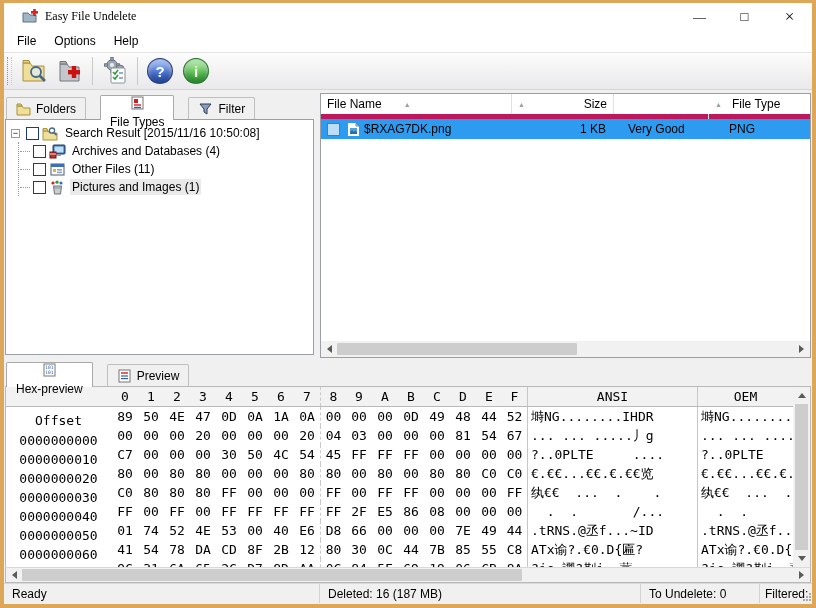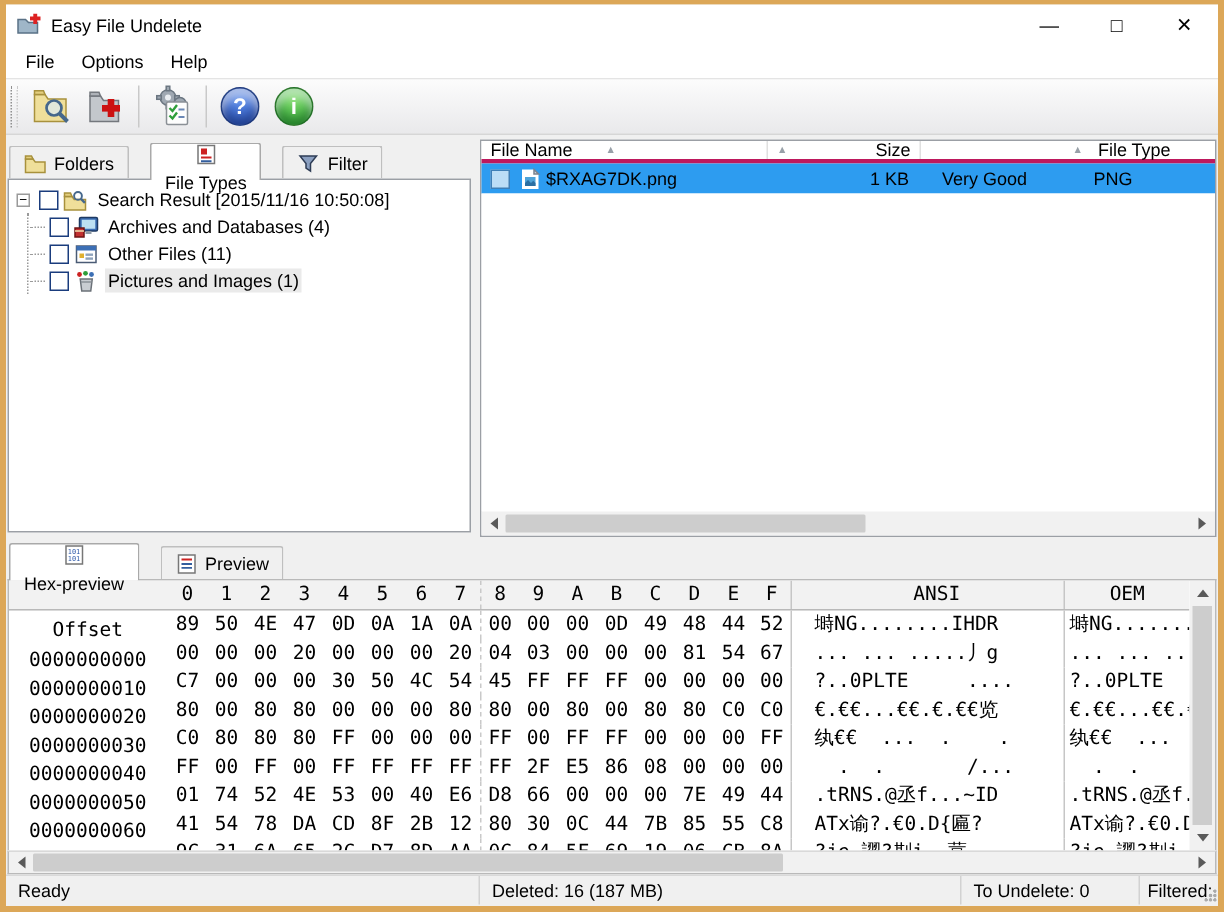--- a/index.html
+++ b/index.html
@@ -5,21 +5,21 @@
   * { margin:0; padding:0; box-sizing:border-box; }
   html,body { background:#888; }
   .win {
     position:relative; width:816px; height:608px;
     border:4px solid #DCA758; border-top-width:3px;
     background:#F0F0F0;
     font-family:"Liberation Sans", sans-serif; font-size:12px; color:#000;
     overflow:hidden;
   }
   
-  .titlebar { height:27px; background:#FFF; display:flex; align-items:center; padding-left:7px; }
+  .titlebar { height:27px; background:#FFF; display:flex; align-items:center; padding-left:18px;font-family:Liberation Serif, serif; }
   .titlebar .ticon { width:17px; height:15px; margin-right:6px; flex:none; }
   .titlebar .ttl { flex:1; font-size:12px; }
   .winbtns { display:flex; height:100%; }
   .wbtn { width:45px; height:100%; display:flex; align-items:center; justify-content:center; color:#000; }
   .wbtn.min { font-size:13px; }
   .wbtn.max { font-size:13px; }
   .wbtn.cls { font-size:17px; }
   
   .menubar { height:23px; background:#FFF; display:flex; align-items:center; padding-left:4px; border-bottom:1px solid #E4E4E4;}
   .menu-item { padding:0 9px; height:100%; display:flex; align-items:center; }
@@ -49,21 +49,21 @@
   .expander { width:9px; height:9px; border:1px solid #9A9A9A; background:#FFF; font-size:9px; line-height:7px;
               text-align:center; margin:0 3px 0 3px; flex:none; color:#000; }
   .hstub { width:10px; height:1px; border-top:1px dotted #9A9A9A; margin-left:12px; flex:none; }
   .cbox { width:13px; height:13px; border:1px solid #1A3C7D; background:#FFF; flex:none; margin:0 3px; }
   .cbox.sel { background:#BCDDF6; border-color:#3F7FB7; }
   .nicon { width:17px; height:15px; flex:none; margin-right:4px; }
   .tlabel { white-space:nowrap; padding:1px 2px; }
   .tlabel.hl { background:#EAEAEA; }
   .right-col { flex:1; margin:0 1px 0 6px; border:1px solid #9B9FA5; background:#FFF; display:flex; flex-direction:column; }
   
-  .flhead { display:flex; height:15px; border-bottom:3px solid #be185d; background:#FFF; align-items:center; font-size:12px; }
+  .flhead { display:flex; height:25px; border-bottom:5px solid #be185d; background:#FFF; align-items:center; font-size:12px; }
   .fl-col { height:100%; display:flex; align-items:center; border-right:1px solid #E0E0E0; padding:0 6px; }
   .fl-name { flex:1; }
   .fl-size { width:102px; flex:none; justify-content:space-between; }
   .fl-rec  { width:95px; flex:none; gap:10px;margin-top:39px; }
   .fl-type { width:101px; flex:none; gap:10px; border-right:none; }
   .sort { font-size:7px; color:#98A0A8; }
   .flrow { display:flex; height:20px; align-items:center; background:#2D9CF0; color:#000000; }
   .flrow .fr-name { flex:1; display:flex; align-items:center; height:100%; padding-left:3px; gap:3px;}
   .flrow .fr-size { width:102px; flex:none; text-align:right; padding-right:8px; }
   .flrow .fr-rec { width:95px; flex:none; padding-left:14px; }
@@ -83,21 +83,21 @@
   .hexpanel { height:225px; display:flex; flex-direction:column; padding-top:2px; }
   .hexbody { flex:1; display:flex; border:1px solid #B9B9B9; border-bottom:none; margin:0 1px; background:#FFF; overflow:hidden; }
   .hextable { flex:1; overflow:hidden; }
   .hx-row { display:flex; height:19px; line-height:19px; font-family:"DejaVu Sans Mono", monospace; font-size:13px; }
   .hx-head { height:20px; line-height:20px; background:#F2F2F2; border-bottom:1px solid #B9B9B9; font-family:"DejaVu Sans Mono", monospace; }
   .hx-offset { width:106px; flex:none; text-align:center; background:#F2F2F2; border-right:1px solid #C6C6C6;margin-top:24px; }
   .hx-head .hx-offset { background:transparent; }
   .hx-byte { width:26px; flex:none; text-align:center; }
   .hx-byte.dash { border-left:1px dashed #C9C9C9; }
   .hx-byte.last { border-right:1px solid #C6C6C6; }
-  .hx-ansi { width:170px; flex:none; border-right:1px solid #C6C6C6; overflow:hidden;margin-left:12px; }
+  .hx-ansi { width:170px; flex:none; border-right:1px solid #C6C6C6; overflow:hidden; }
   .hx-oem { flex:1; overflow:hidden; }
   .hx-head .hx-ansi, .hx-head .hx-oem { text-align:center; }
   .pre { white-space:pre; padding-left:3px; }
   .hexpanel .hscroll { margin:0 1px; border:1px solid #B9B9B9; border-top:1px solid #D9D9D9; }
   
   .statusbar { height:20px; background:#F0F0F0; border-top:1px solid #D9D9D9; display:flex; align-items:center; position:relative; }
   .sb-cell { height:100%; display:flex; align-items:center; padding-left:8px; border-right:1px solid #D2D2D2; }
   .sb-ready { flex:1; border-right:1px solid #D2D2D2; }
   .sb-del { width:321px; flex:none; }
   .sb-und { width:119px; flex:none; }

